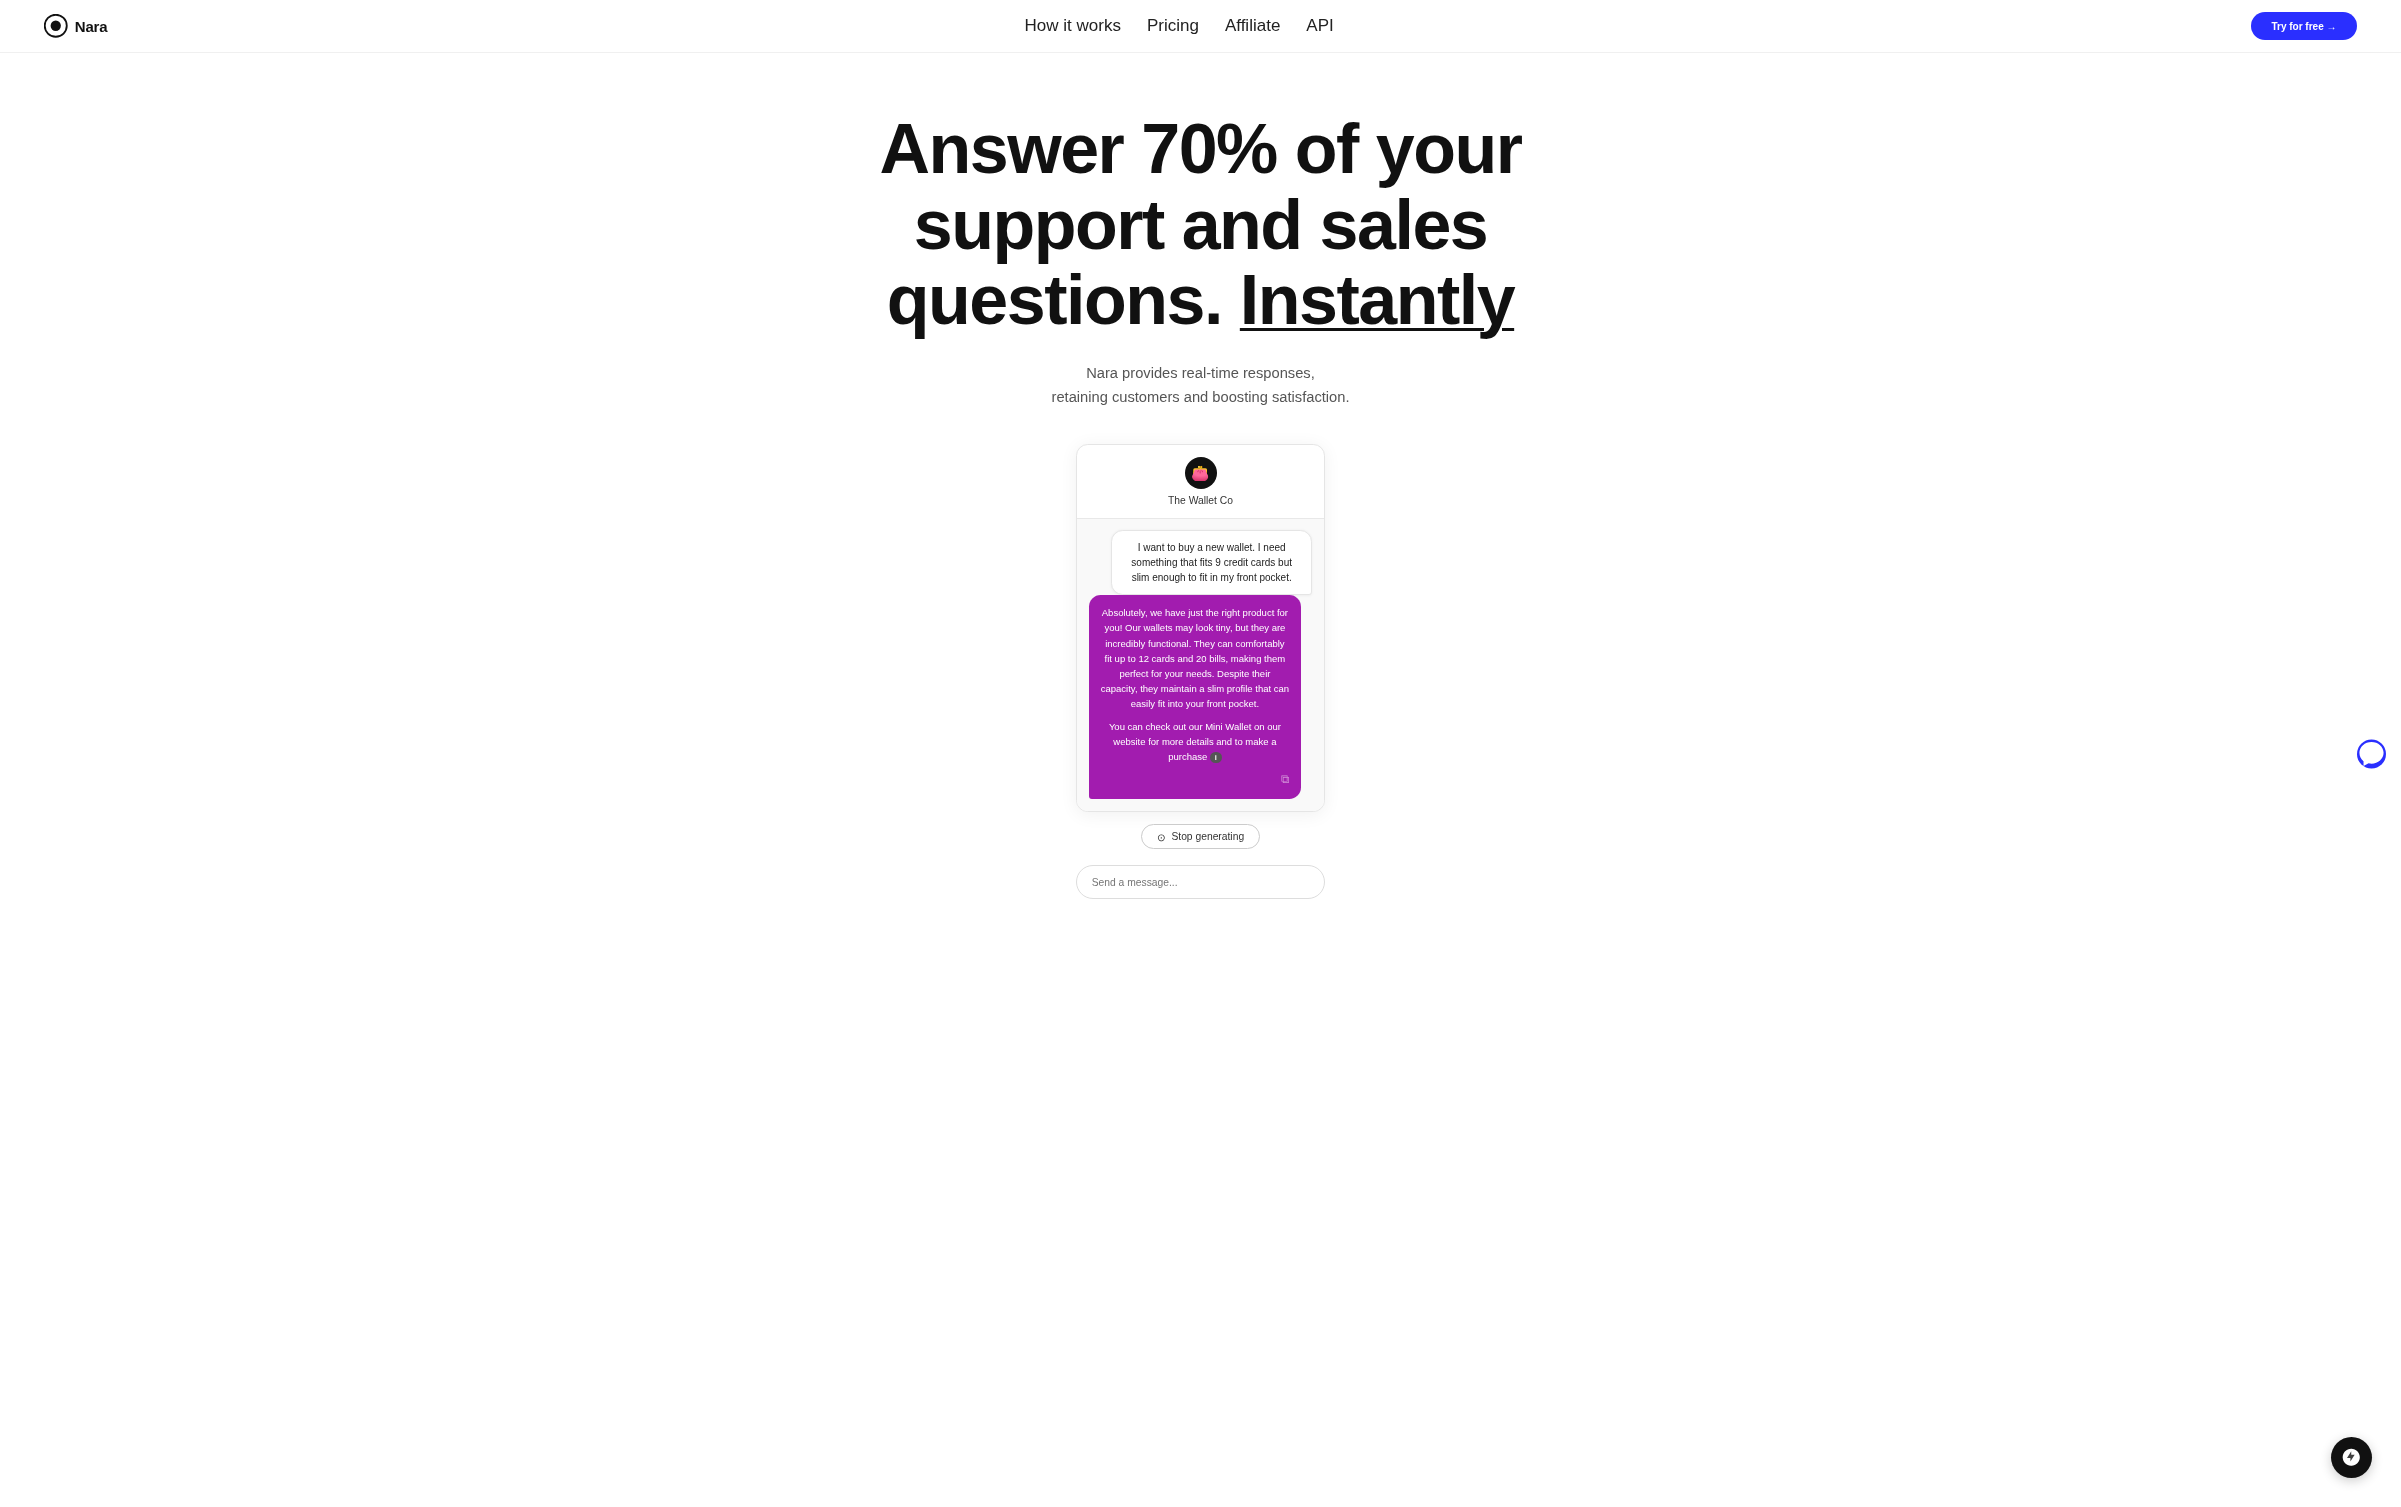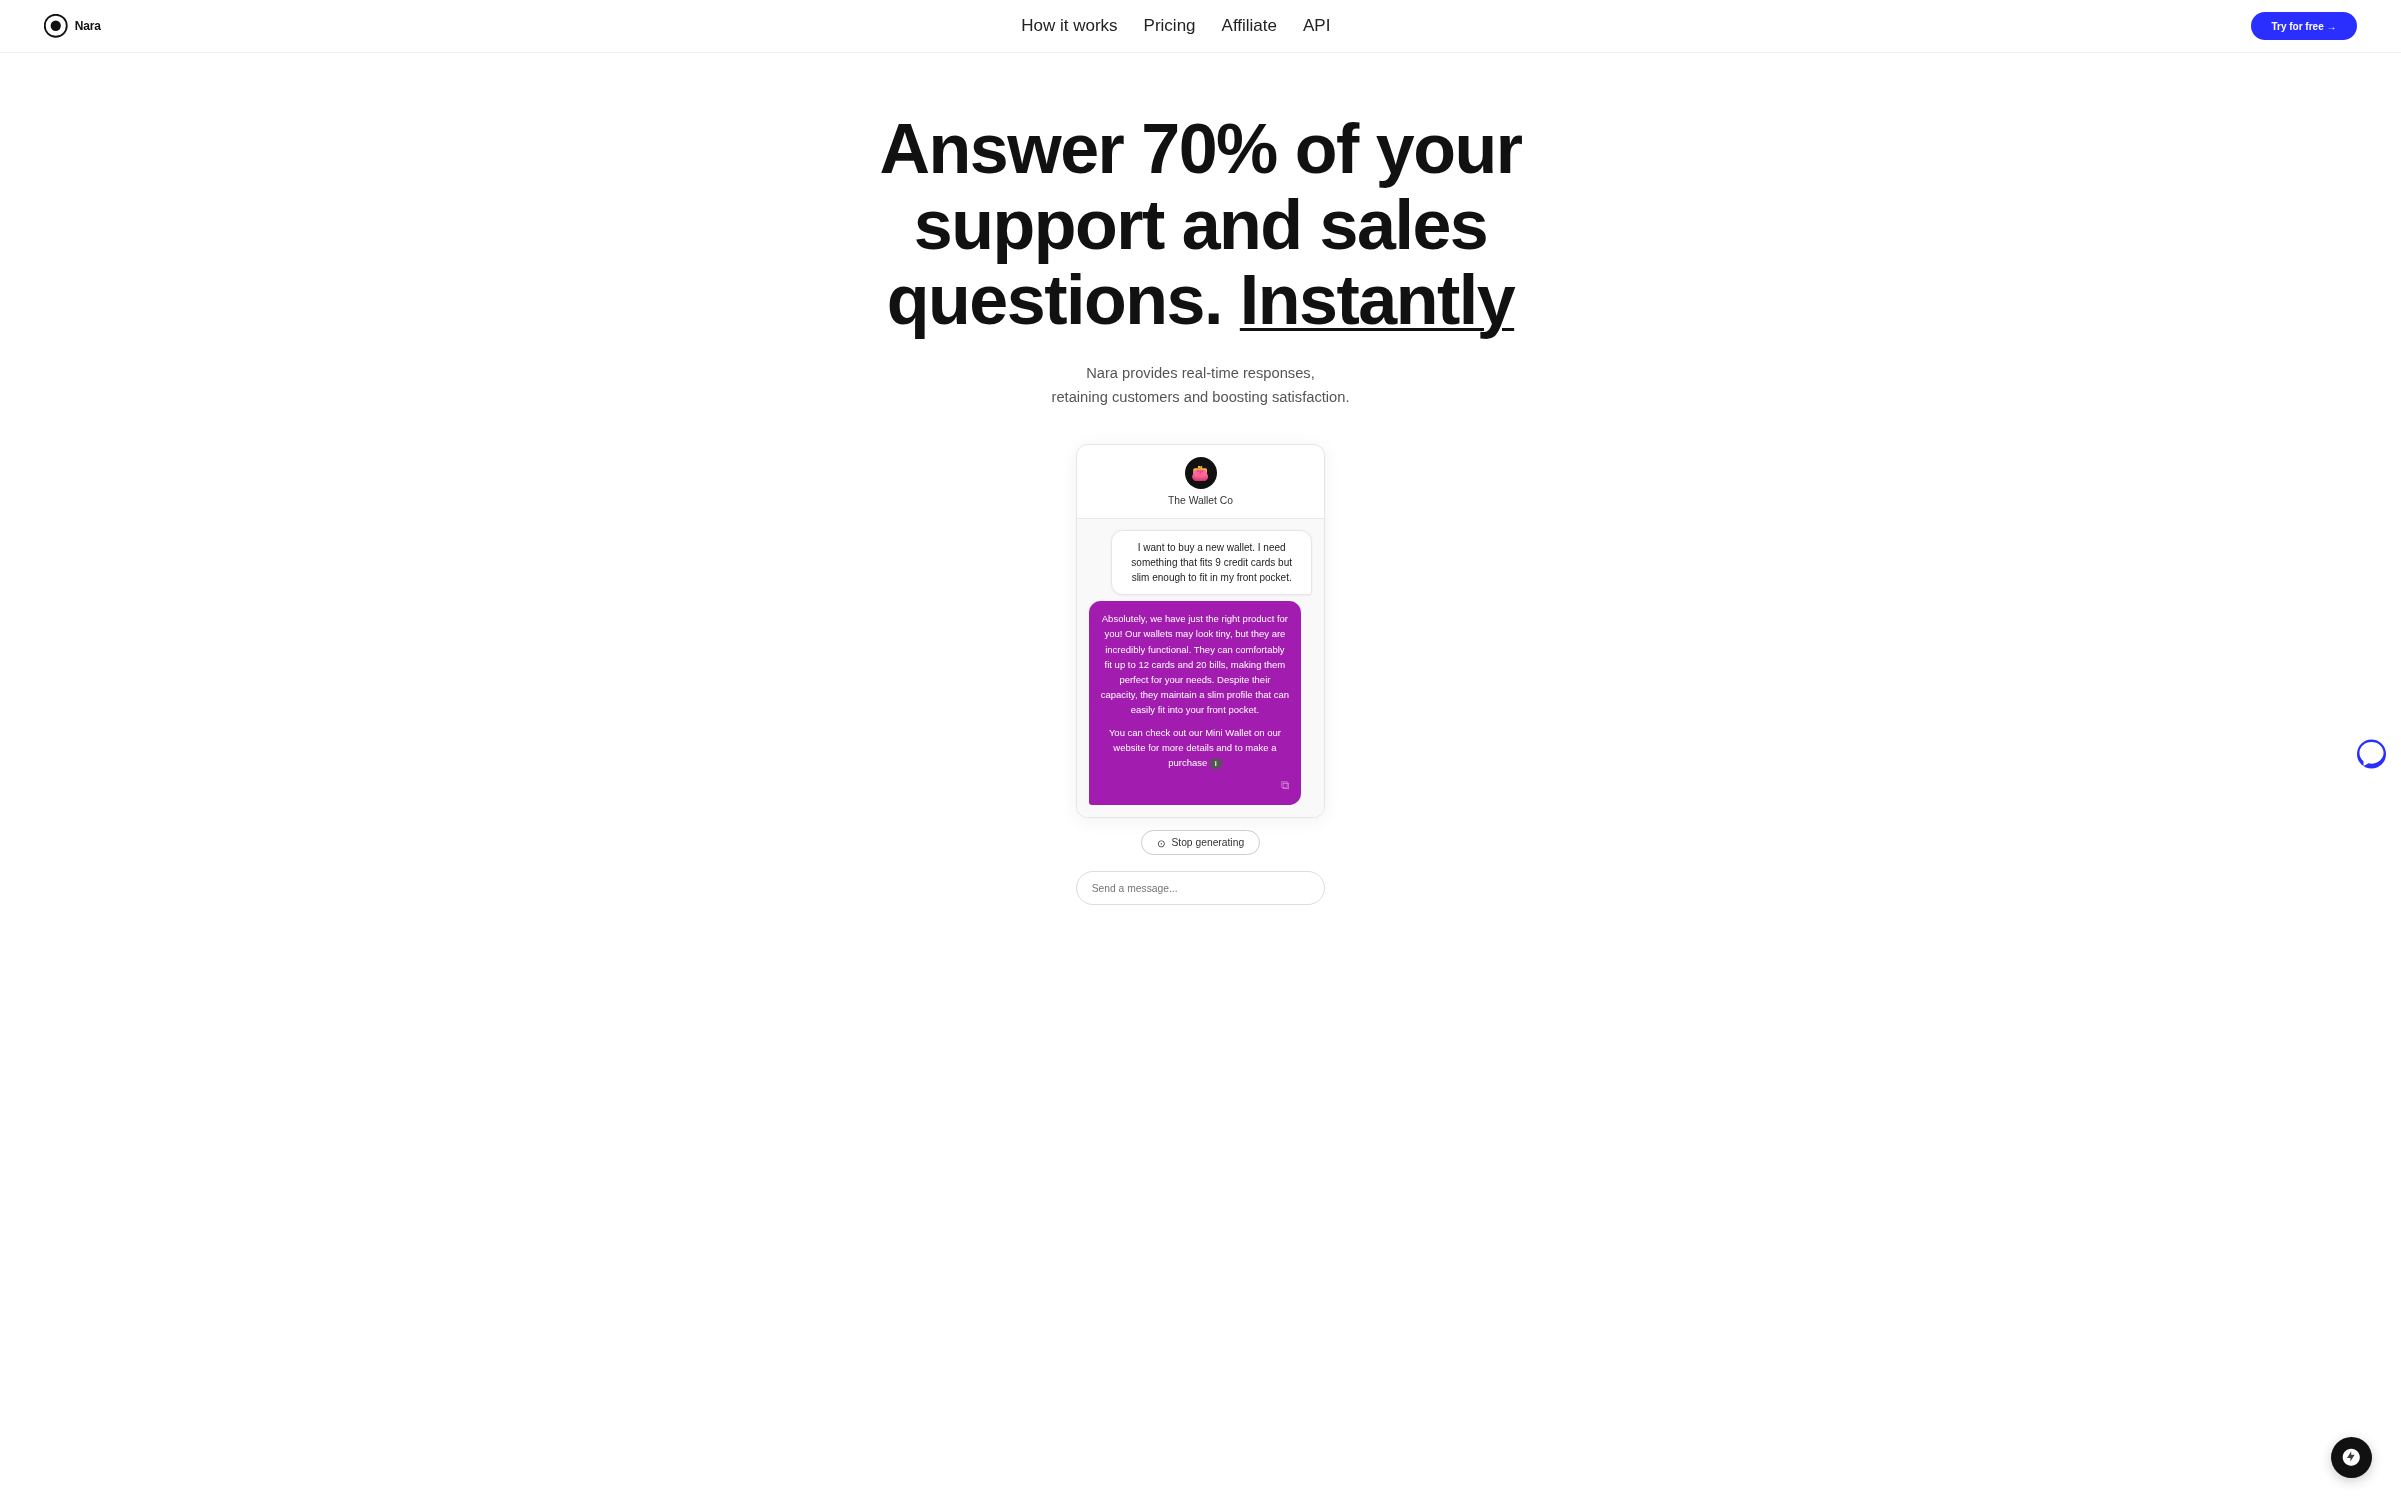--- a/index.html
+++ b/index.html
@@ -33,21 +33,21 @@
       text-decoration: none;
       color: #111;
     }
 
     .logo-icon {
       width: 23.5px;
       height: 23.5px;
     }
 
     .logo-text {
-      font-size: 12px;
+      font-size: 15px;
       font-weight: 600;
       letter-spacing: -0.2px;
     }
 
     .nav-links {
       display: flex;
       align-items: center;
       gap: 26px;
       list-style: none;
     }
@@ -138,21 +138,21 @@
     .chat-brand {
       font-size: 10.3px;
       font-weight: 500;
       color: #333;
     }
 
     .chat-body {
       padding: 11.7px;
       display: flex;
       flex-direction: column;
-      gap: 6px;
+      gap: 0;
       background: #f9f9f9;
     }
 
     .chat-bubble-user {
       align-self: flex-end;
       background: #fff;
       border: 0.7px solid #e5e5e5;
       border-radius: 11.7px 11.7px 2.9px 11.7px;
       padding: 8.8px 10.3px;
       font-size: 10px;

